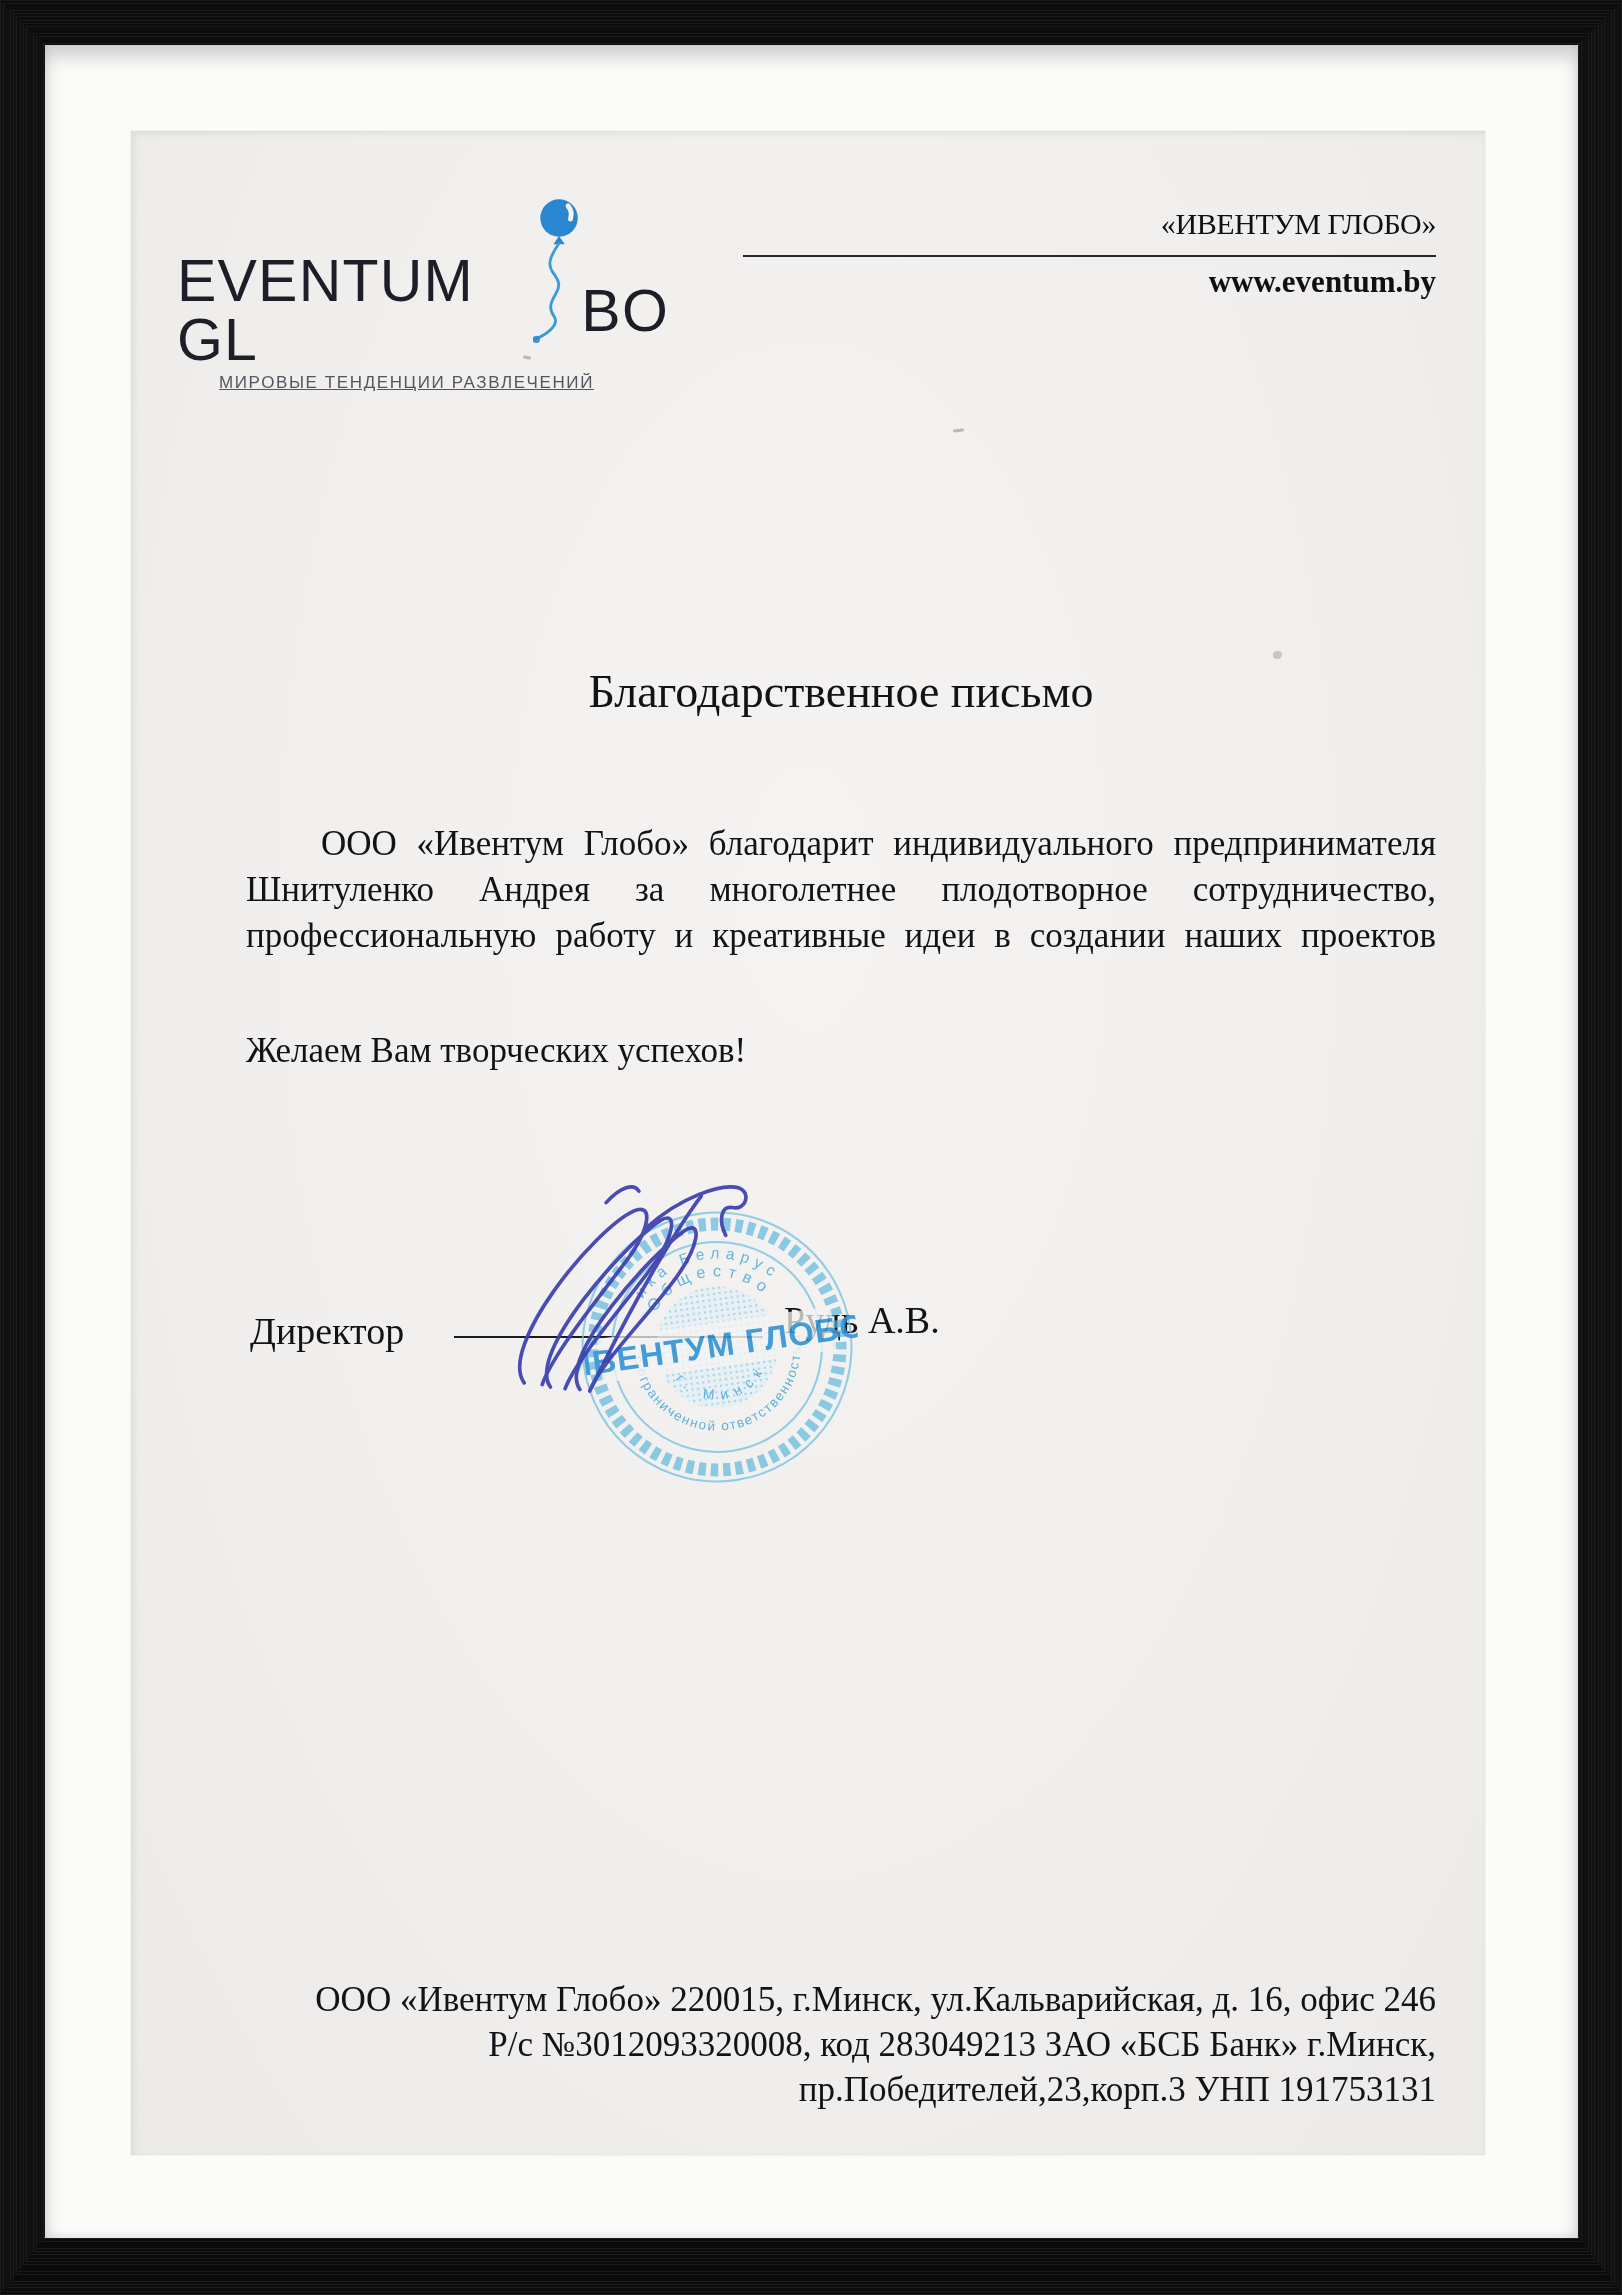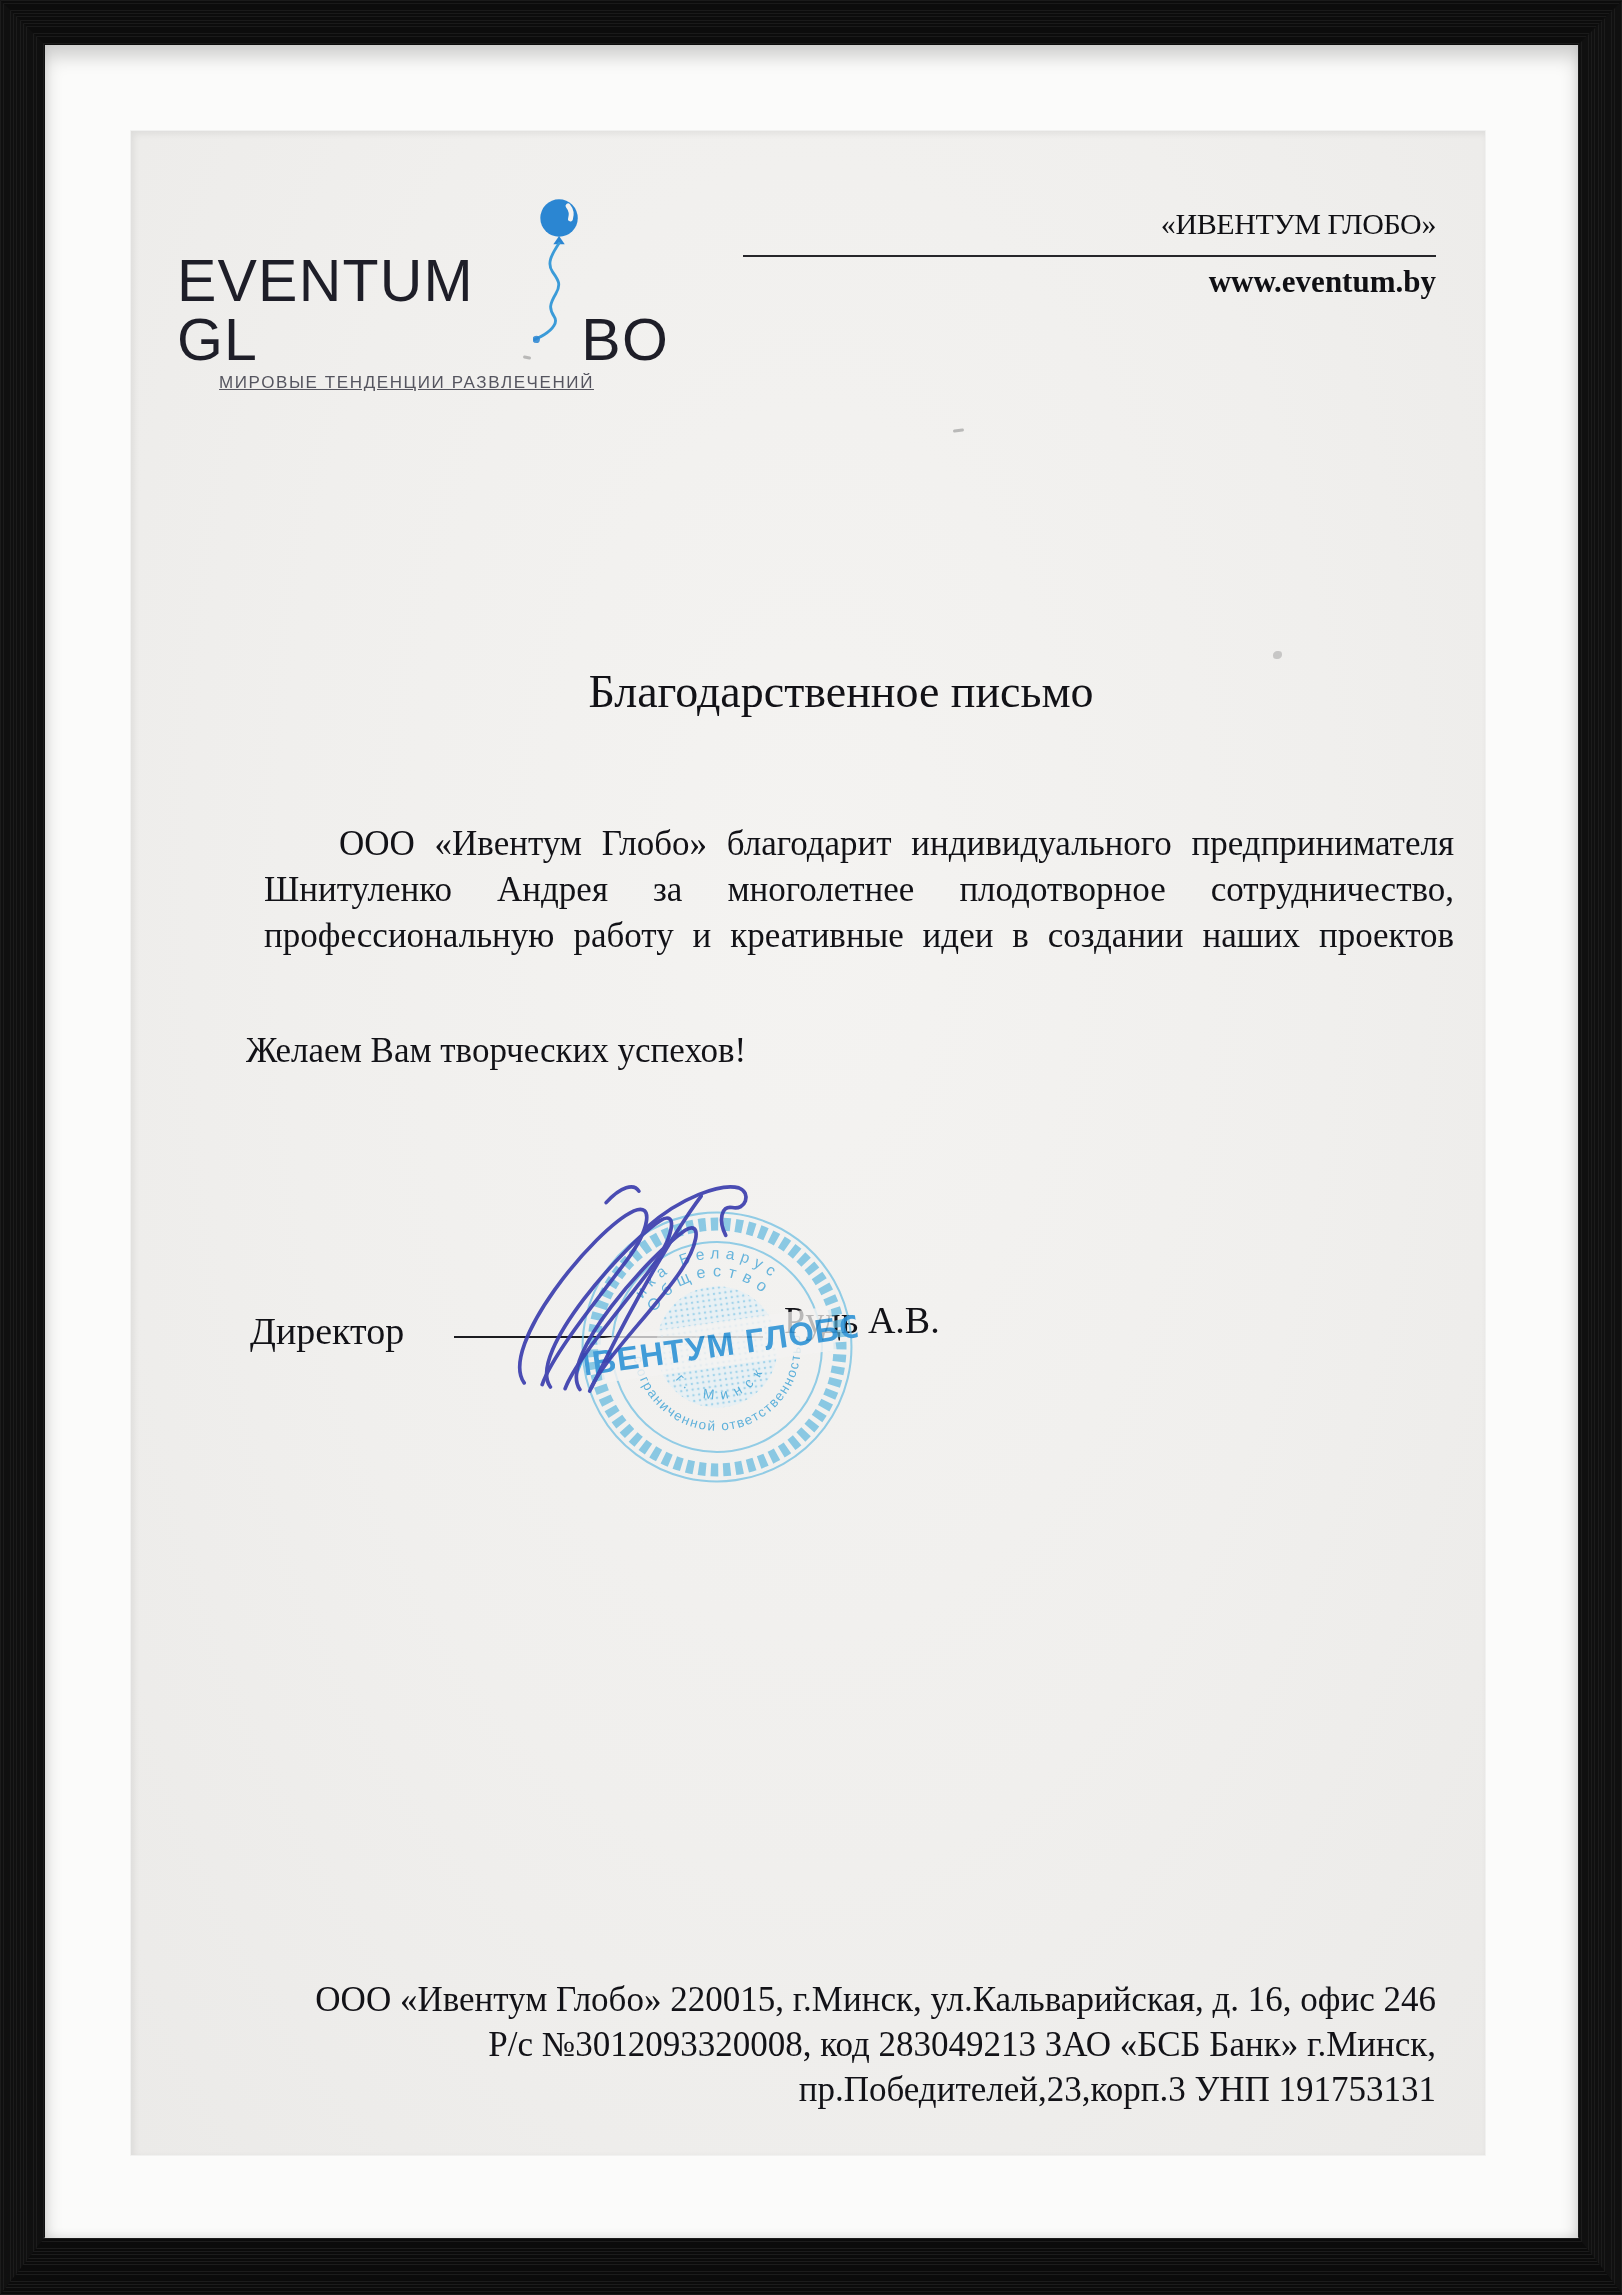--- a/index.html
+++ b/index.html
@@ -28,38 +28,38 @@
        box-shadow:inset 0 11.5px 18px rgba(0,0,0,.18), inset 0 -3.3px 8.2px rgba(0,0,0,.08);}
 
   
   .paper{position:absolute;left:131px;top:131px;width:1354px;height:2024px;
          background:radial-gradient(ellipse at 50% 38%, #f4f3f1 0%, #f0efed 55%, #ebeae8 100%);
          box-shadow:0 0 0 0.8px rgba(0,0,0,.05), inset 2.5px 2.5px 7.4px rgba(0,0,0,.07);
          color:#15151a;}
 
   
   .logo-block{position:absolute;left:46px;top:121px;width:492px;}
-  .wordmark{position:relative;display:flex;align-items:flex-end;
+  .wordmark{position:relative;display:flex;align-items:center;
             font-family:"Liberation Sans", sans-serif;font-size:59px;font-weight:400;
             letter-spacing:1.2px;color:#1e1e28;line-height:1;}
   .wm-gap{width:22px;}
   .balloon-svg{position:absolute;left:356px;top:-59px;}
   .tagline{margin-top:3px;font-family:"Liberation Sans", sans-serif;font-size:17px;
            letter-spacing:1.6px;color:#55555f;text-align:center;width:459px;text-decoration:underline;}
 
   
   .header-block{position:absolute;top:75px;right:49px;width:754px;text-align:right;}
   .hdr-line{font-size:30px;letter-spacing:-0.4px;color:#101014;line-height:36px;}
   .hdr-rule{margin:13px 0 6.6px auto;width:693px;height:0;border-bottom:2.5px solid #26262a;}
   .hdr-site{font-size:31px;font-weight:bold;color:#101014;}
 
   
   .title{position:absolute;top:534px;left:115px;width:1190px;text-align:center;
          font-size:46px;color:#121217;}
-  .para1{position:absolute;top:690px;left:133px;width:1190px;font-size:35px;line-height:46px;color:#121217;}
+  .para1{position:absolute;top:690px;left:115px;width:1190px;font-size:35px;line-height:46px;color:#121217;}
   .para-line{text-align:justify;text-align-last:justify;}
   .para-line.first{text-indent:75px;}
   .para-line.last{text-align:left;text-align-last:left;}
   .para2{position:absolute;top:900px;left:115px;font-size:35px;color:#121217;}
 
   
   .sig-role{position:absolute;left:119px;top:1178px;font-size:38px;color:#121217;}
   .sig-line{position:absolute;left:323px;top:1205px;width:309px;border-bottom:2.5px solid #1c1c20;}
   .sig-name{position:absolute;left:653px;top:1167px;font-size:38px;color:#121217;}
 

